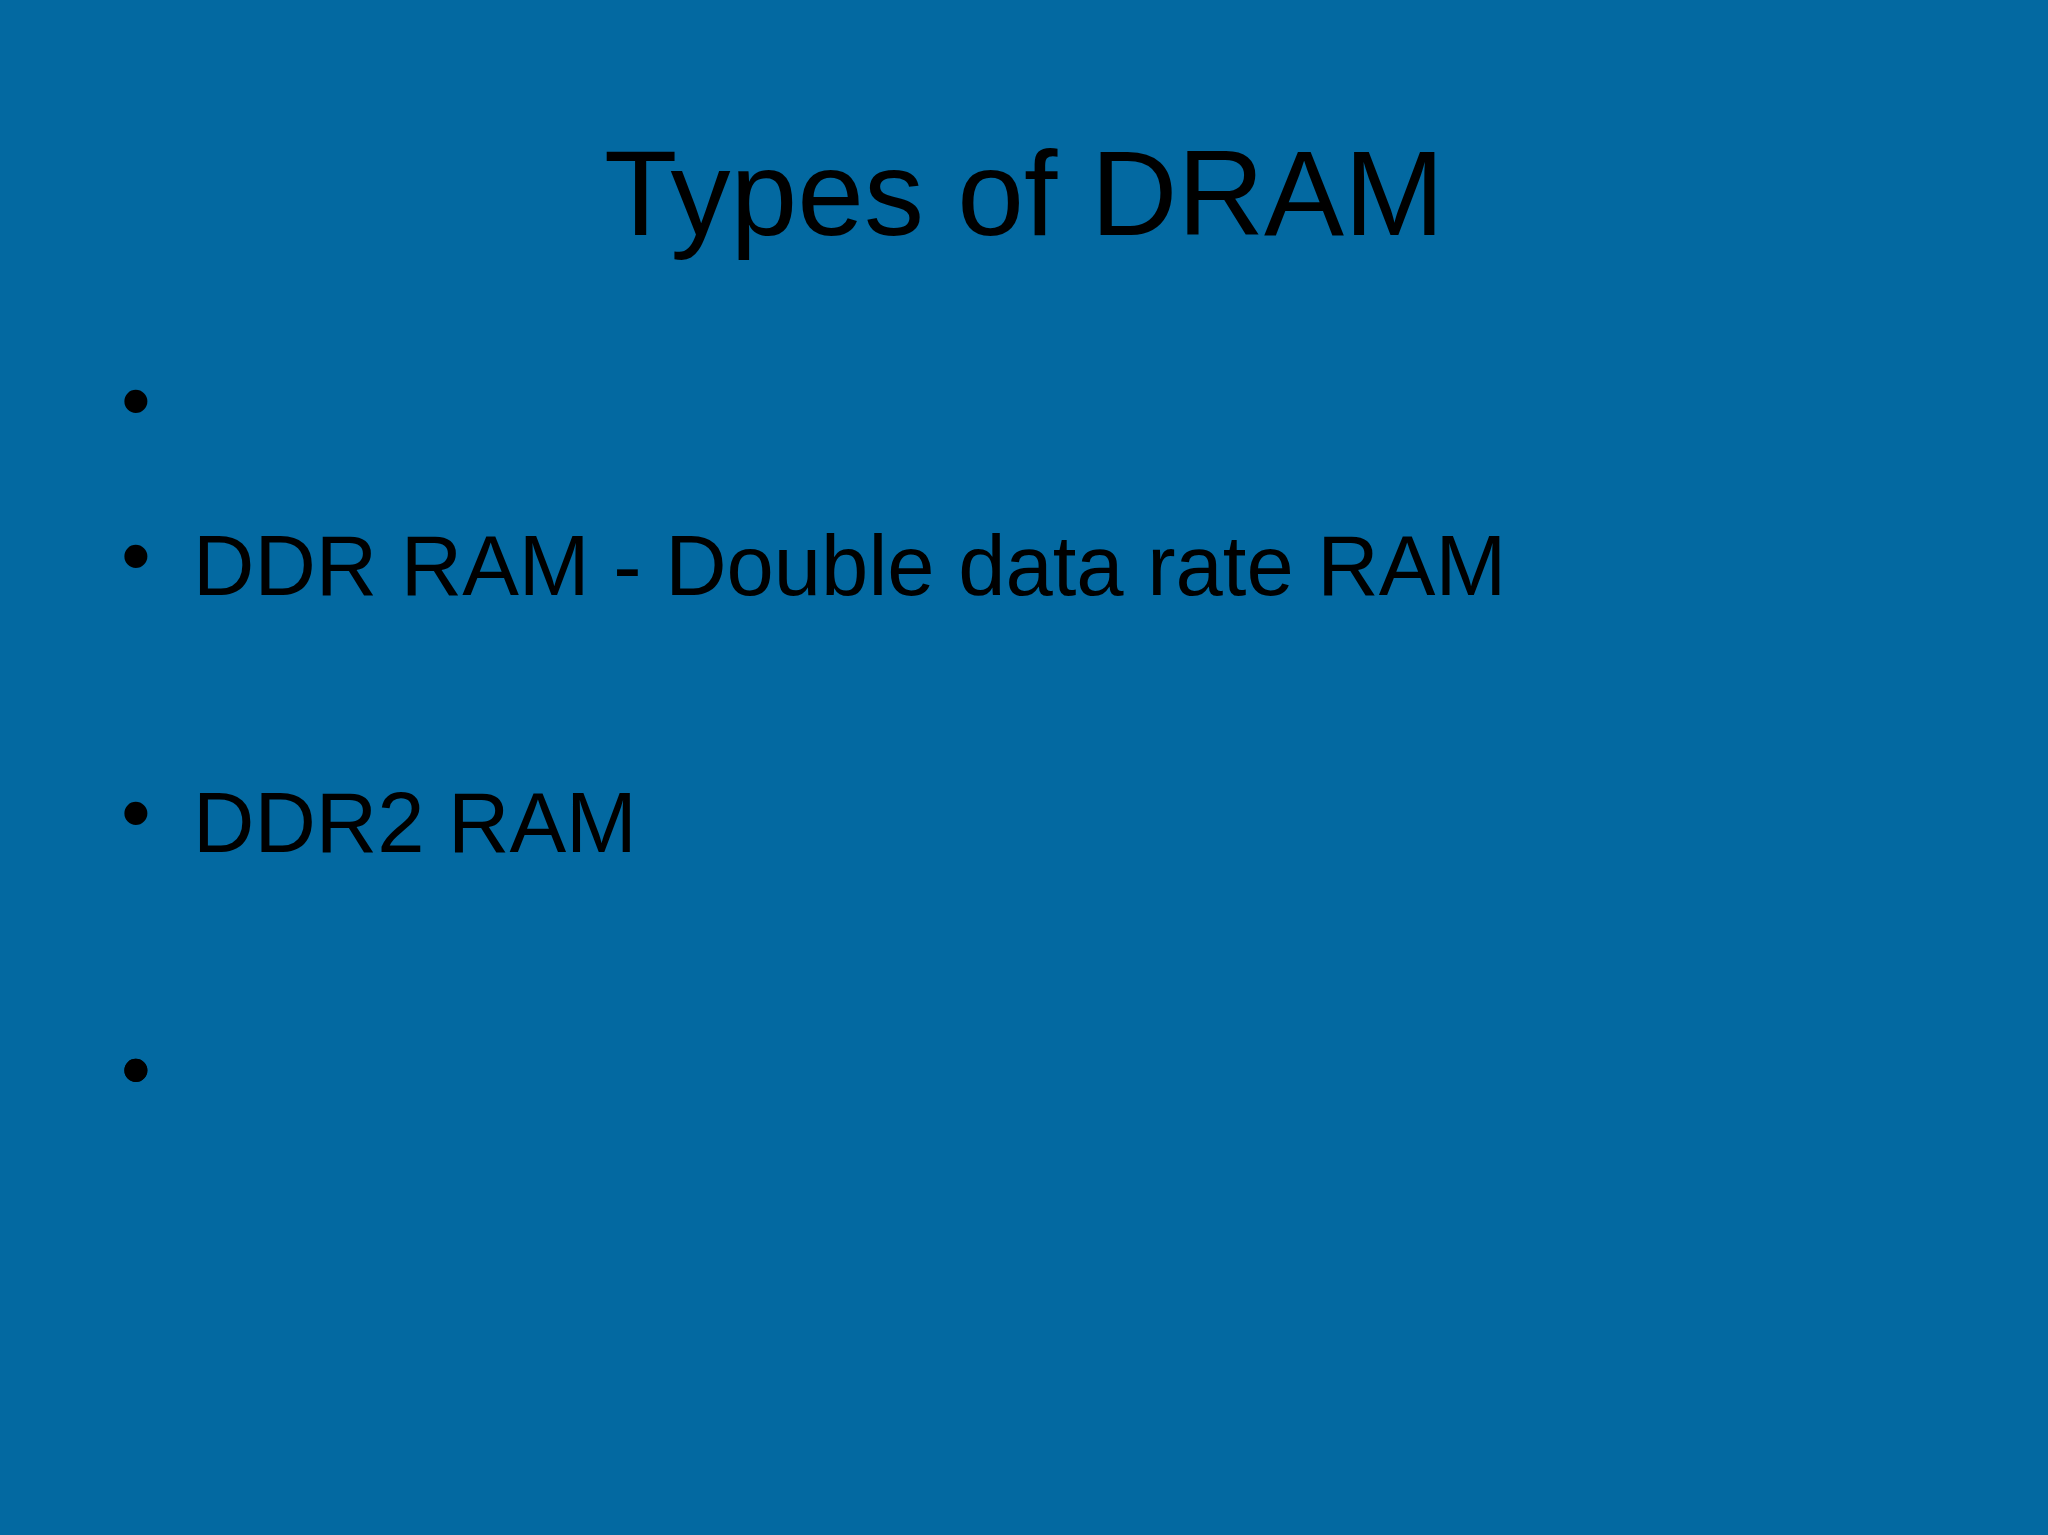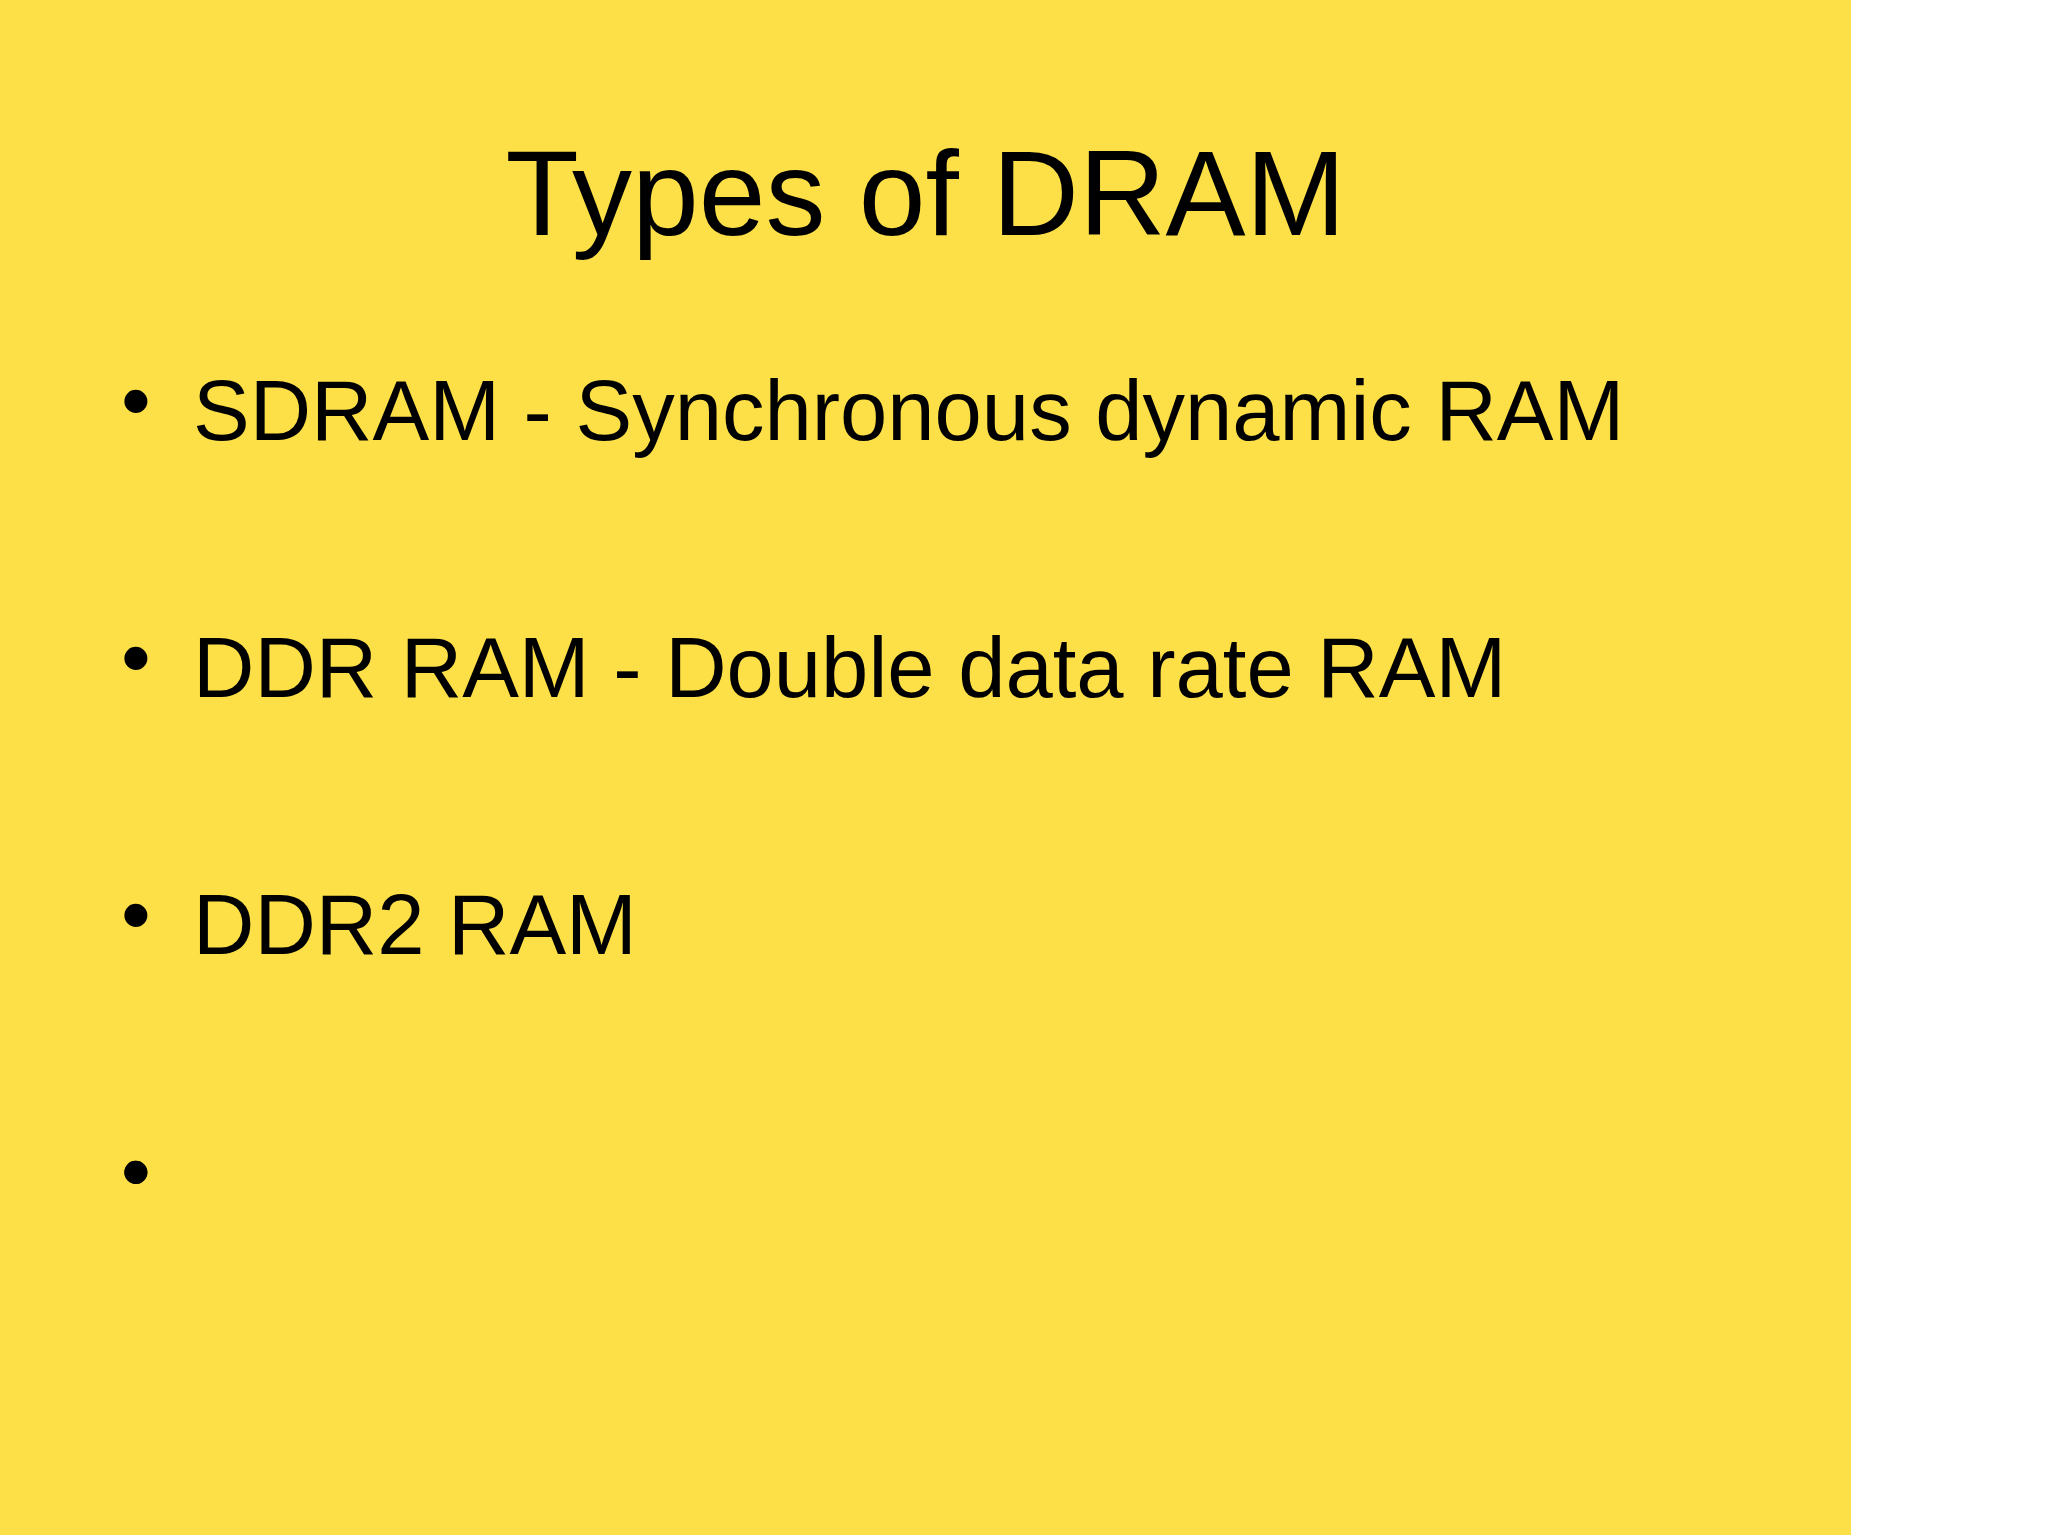--- a/index.html
+++ b/index.html
@@ -9,23 +9,23 @@
   body {
     width: 2048px;
     height: 1535px;
     background: #ffffff;
     color: #000000;
     font-family: "Liberation Sans", sans-serif;
     overflow: hidden;
   }
   .slide {
     position: relative;
-    width: 1851px;
+    width: 2048px;
     height: 1535px;
-    background: #fde047;
+    background: #0369a1;
   }
   .slide-title {
     position: absolute;
     top: 127px;
     left: 0;
     width: 100%;
     text-align: center;
     font-size: 120px;
     line-height: 1.1;
     font-weight: 400;
@@ -63,21 +63,20 @@
 </style>
 </head>
 <body style="background: rgb(255, 255, 255); color: rgb(0, 0, 0);">
 
 <div class="slide">
   <div class="slide-title">Types of DRAM</div>
 
   <ul class="bullet-list">
     <li class="bullet-item">
       <span class="bullet-marker">•</span>
-      <span>SDRAM - Synchronous dynamic RAM</span>
     </li>
     <li class="bullet-item">
       <span class="bullet-marker">•</span>
       <span>DDR RAM - Double data rate RAM</span>
     </li>
     <li class="bullet-item">
       <span class="bullet-marker">•</span>
       <span>DDR2 RAM</span>
     </li>
     <li class="bullet-item">

